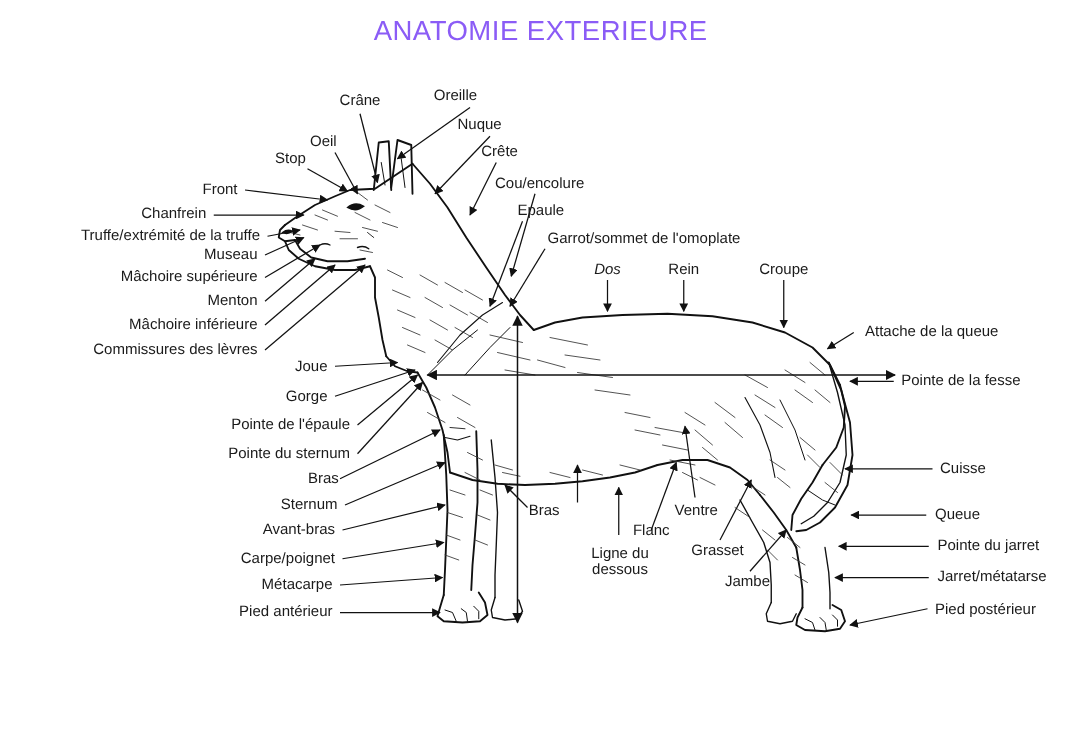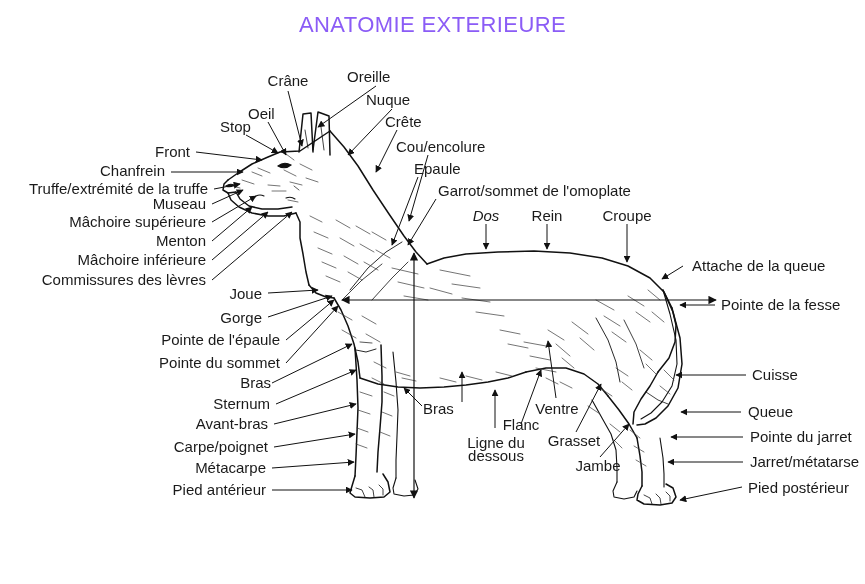--- a/index.html
+++ b/index.html
@@ -34,21 +34,21 @@
   }
   svg.layer {
     position: absolute;
     left: 0; top: 0;
     width: 865px;
     height: 584px;
     pointer-events: none;
   }
   .lbl {
     position: absolute;
-    font-size: 15px;
+    font-size: 12px;
     line-height: 13px;
     color: #1a1a1a;
     white-space: nowrap;
   }
   .lbl.r { text-align: right; transform: translateX(-100%); }
   .lbl.c { text-align: center; transform: translateX(-50%); }
   .lbl.wrap { white-space: normal; width: 86px; }
   .lbl.wrapc { white-space: normal; width: 92px; text-align: center; transform: translateX(-50%); }
 </style>
 </head>
@@ -302,21 +302,21 @@
   <div class="lbl r" style="left:165px; top:164px;text-align:right;">Chanfrein</div>
   <div class="lbl r" style="left:208px; top:182px;">Truffe/extrémité de la truffe</div>
   <div class="lbl r" style="left:206px; top:197px;">Museau</div>
   <div class="lbl r" style="left:206px; top:215px;">Mâchoire supérieure</div>
   <div class="lbl r" style="left:206px; top:234px;">Menton</div>
   <div class="lbl r" style="left:206px; top:253px;">Mâchoire inférieure</div>
   <div class="lbl r" style="left:206px; top:273px;">Commissures des lèvres</div>
   <div class="lbl r" style="left:262px; top:287px;">Joue</div>
   <div class="lbl r" style="left:262px; top:311px;">Gorge</div>
   <div class="lbl r" style="left:280px; top:333px;">Pointe de l'épaule</div>
-  <div class="lbl r" style="left:280px; top:356px;">Pointe du sommet</div>
+  <div class="lbl r" style="left:280px; top:356px;">Pointe du sternum</div>
   <div class="lbl r" style="left:271px; top:376px;">Bras</div>
   <div class="lbl r" style="left:270px; top:397px;">Sternum</div>
   <div class="lbl r" style="left:268px; top:417px;">Avant-bras</div>
   <div class="lbl r" style="left:268px; top:440px;">Carpe/poignet</div>
   <div class="lbl r" style="left:266px; top:461px;">Métacarpe</div>
   <div class="lbl r" style="left:266px; top:483px;">Pied antérieur</div>
 
   <div class="lbl c" style="left:486px; top:209px;font-style:italic;">Dos</div>
   <div class="lbl c" style="left:547px; top:209px;">Rein</div>
   <div class="lbl c" style="left:627px; top:209px;">Croupe</div>

